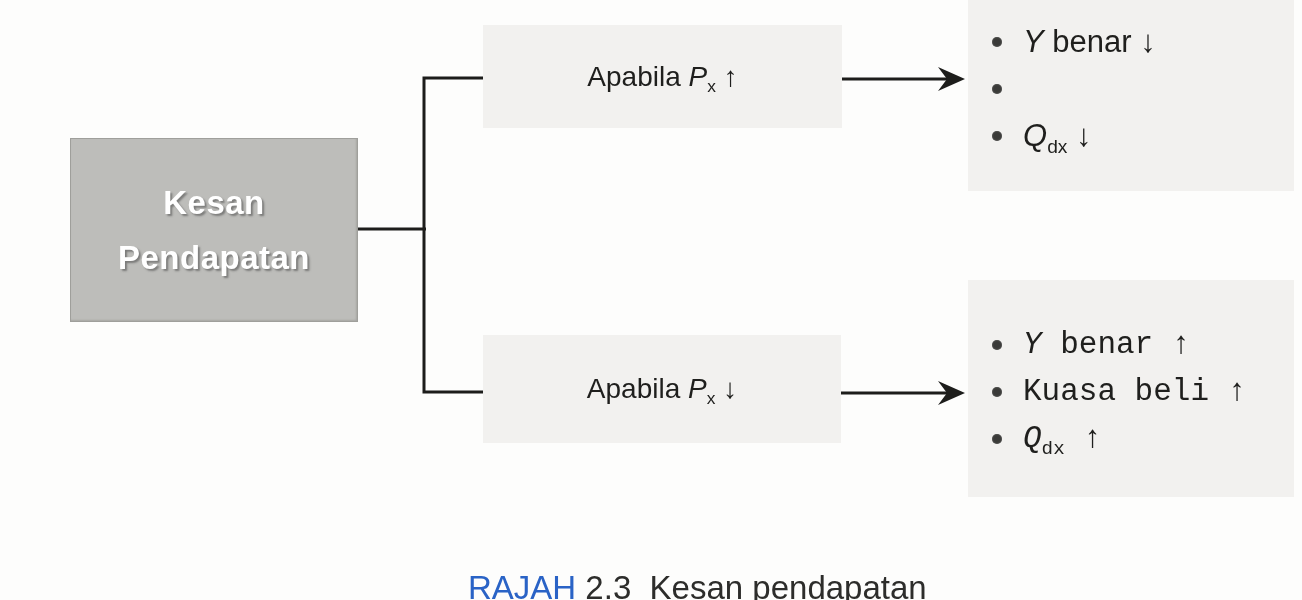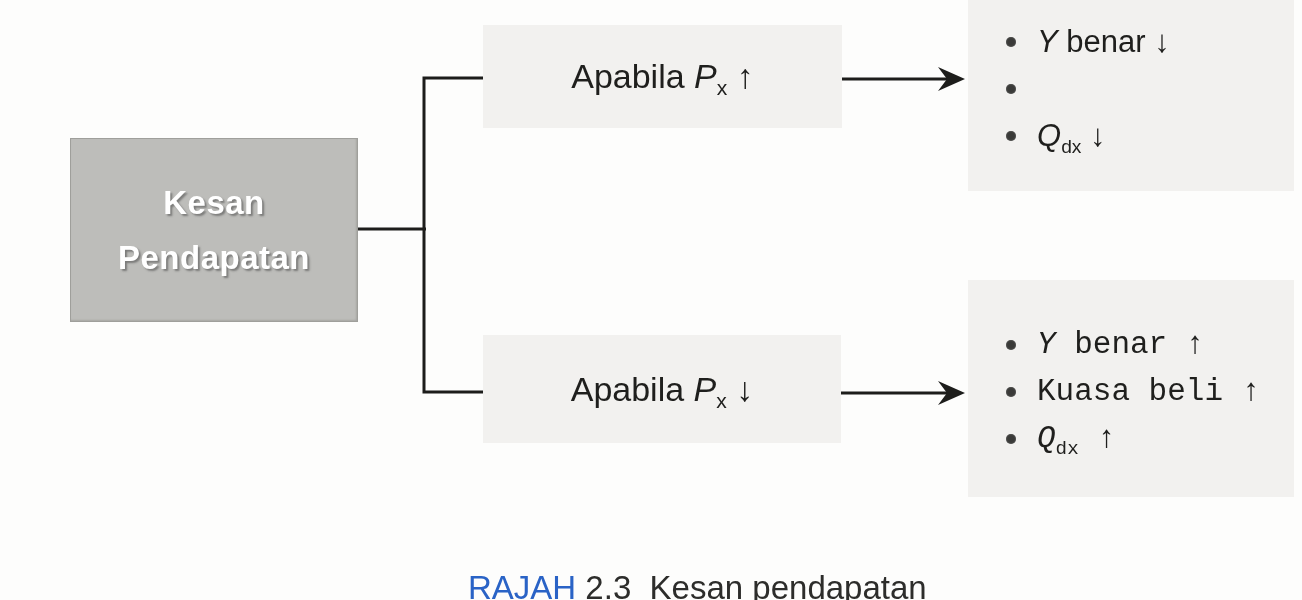--- a/index.html
+++ b/index.html
@@ -36,40 +36,40 @@
     font-weight: bold;
     letter-spacing: 0.5px;
     text-shadow: 2px 2px 2px rgba(70,70,70,0.55);
   }
 
   .branch-box {
     background: #f2f1ef;
     display: flex;
     align-items: center;
     justify-content: center;
-    font-size: 34px;
+    font-size: 28px;
     color: #1f1f1d;
   }
   .branch-top    { left: 483px; top: 25px;  width: 359px; height: 103px; }
   .branch-bottom { left: 483px; top: 335px; width: 358px; height: 108px; }
 
   .outcome-box {
     background: #f2f1ef;
     display: flex;
     flex-direction: column;
     justify-content: center;
     font-size: 31px;
     color: #1f1f1d;
   }
   .outcome-top    { left: 968px; top: 0;     width: 326px; height: 191px; padding-bottom: 14px; }
   .outcome-bottom { left: 968px; top: 280px; width: 326px; height: 217px; padding-top: 6px; font-family: Liberation Mono, monospace; }
 
   ul.outcome-list {
     list-style: none;
-    margin: 14px;
+    margin: 0;
     padding: 0 0 0 24px;
   }
   ul.outcome-list li {
     display: flex;
     align-items: center;
     height: 47px;
   }
   .bullet {
     display: inline-block;
     width: 10px; height: 10px;

